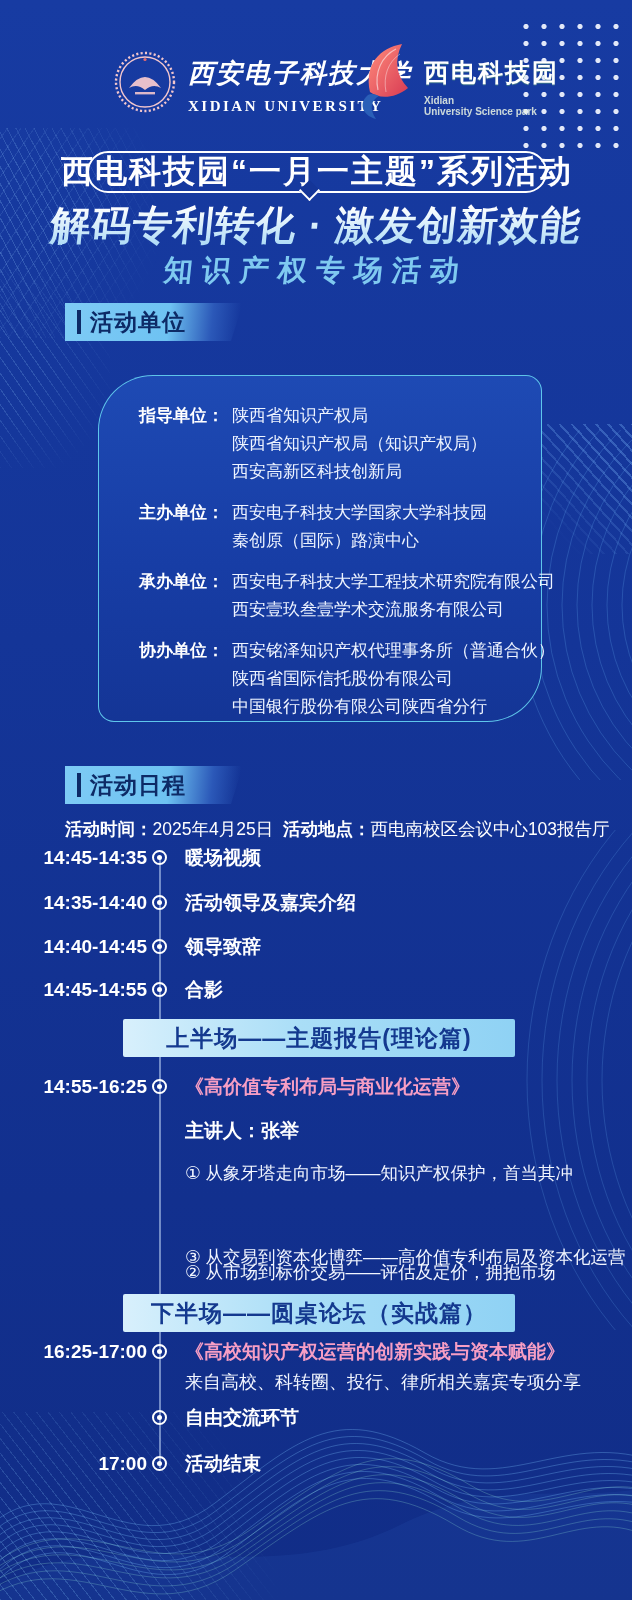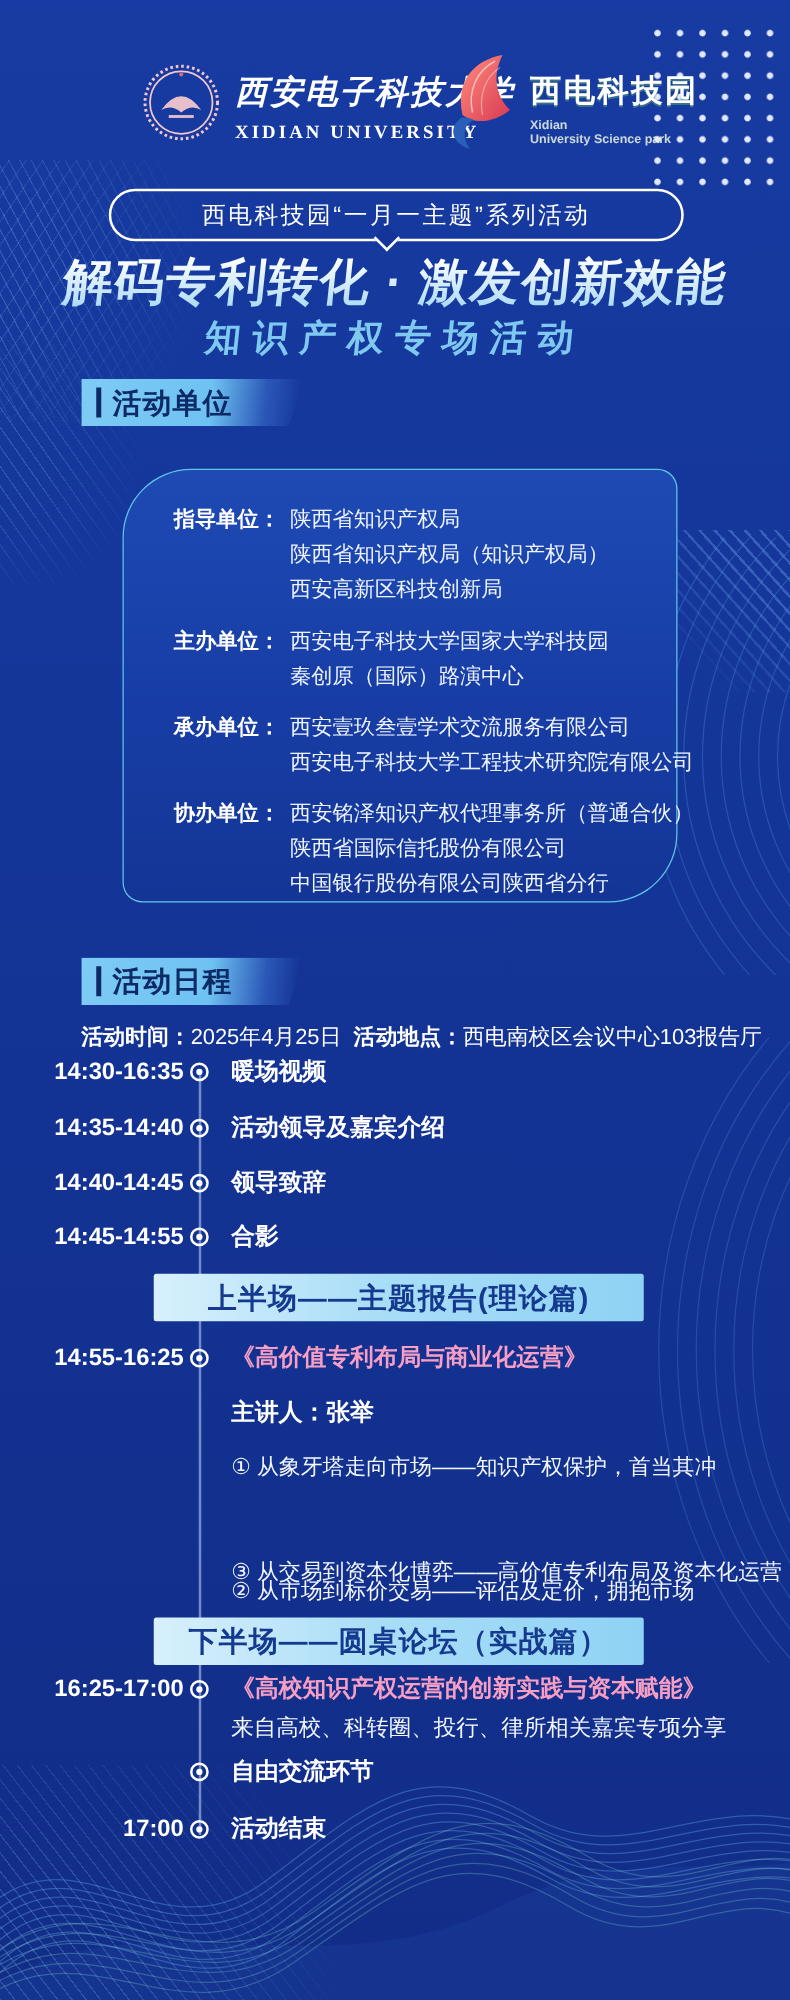--- a/index.html
+++ b/index.html
@@ -39,21 +39,21 @@
   .uni-en{font-family:"Liberation Serif","DejaVu Serif",serif;font-weight:bold;font-size:15px;
     letter-spacing:2.5px;margin-top:7px;white-space:nowrap;}
   .park-logo{position:absolute;left:356px;top:40px;width:62px;height:82px;}
   .park-text{position:absolute;left:424px;top:56px;color:#fff;}
   .park-cn{font-size:25px;font-weight:900;letter-spacing:2px;white-space:nowrap;
     text-shadow:0 1px 0 rgba(90,160,120,.55);}
   .park-en{font-size:10px;line-height:11px;color:rgba(235,245,228,.85);margin-top:6px;font-weight:bold;}
   
   .pill{position:absolute;left:87px;top:151px;width:460px;height:42px;border:2px solid #fff;
     border-radius:23px;display:flex;align-items:center;justify-content:center;box-sizing:border-box;}
-  .pill-text{color:#fff;font-size:19px;font-weight:normal;letter-spacing:2px;white-space:nowrap;}
+  .pill-text{color:#fff;font-size:32px;font-weight:bold;letter-spacing:2px;white-space:nowrap;}
   .pill-notch{position:absolute;left:302px;top:183px;width:13px;height:13px;transform:rotate(45deg);
     background:#143598;border-right:2px solid #fff;border-bottom:2px solid #fff;}
   .main-title{position:absolute;left:0;top:198px;width:632px;text-align:center;
     font-size:40px;font-weight:900;letter-spacing:1px;transform:skewX(-6deg);
     color:#dff0ff;background:linear-gradient(180deg,#ffffff 15%,#a9d9f6 90%);
     -webkit-background-clip:text;background-clip:text;-webkit-text-fill-color:transparent;white-space:nowrap;}
   .subtitle{position:absolute;left:0;top:251px;width:632px;text-align:center;
     font-size:29px;font-weight:900;letter-spacing:9px;color:#7fc9f0;transform:skewX(-6deg);white-space:nowrap;}
   
   .sec-head{position:absolute;left:65px;height:38px;width:178px;display:flex;align-items:center;
@@ -210,22 +210,22 @@
     <div class="org-group">
       <div class="org-label">主办单位：</div>
       <div class="org-lines">
         <div>西安电子科技大学国家大学科技园</div>
         <div>秦创原（国际）路演中心</div>
       </div>
     </div>
     <div class="org-group">
       <div class="org-label">承办单位：</div>
       <div class="org-lines">
+        <div>西安电子科技大学工程技术研究院有限公司</div>
         <div>西安壹玖叁壹学术交流服务有限公司</div>
-        <div>西安电子科技大学工程技术研究院有限公司</div>
       </div>
     </div>
     <div class="org-group">
       <div class="org-label">协办单位：</div>
       <div class="org-lines">
         <div>西安铭泽知识产权代理事务所（普通合伙）</div>
         <div>陕西省国际信托股份有限公司</div>
         <div>中国银行股份有限公司陕西省分行</div>
       </div>
     </div>
@@ -236,21 +236,21 @@
     <span class="txt">活动日程</span>
   </div>
 
   <div class="info-line">
     <b>活动时间：</b><span>2025年4月25日</span>&nbsp;&nbsp;<b>活动地点：</b><span>西电南校区会议中心103报告厅</span>
   </div>
 
   <div class="tl-line"></div>
 
   <div class="ti" style="top:845px;">
-    <span class="tm">14:30-16:35</span>
+    <span class="tm">14:45-14:35</span>
     <span class="node">
         <i></i>
       </span>
     <span class="tt">暖场视频</span>
   </div>
   <div class="ti" style="top:890px;">
     <span class="tm">14:35-14:40</span>
     <span class="node">
         <i></i>
       </span>

